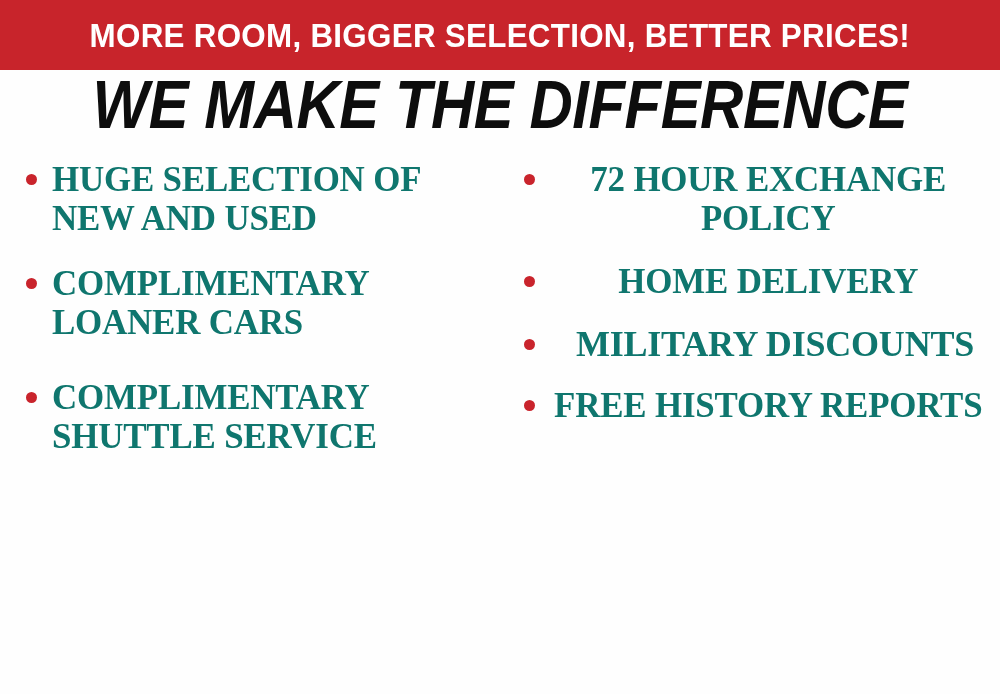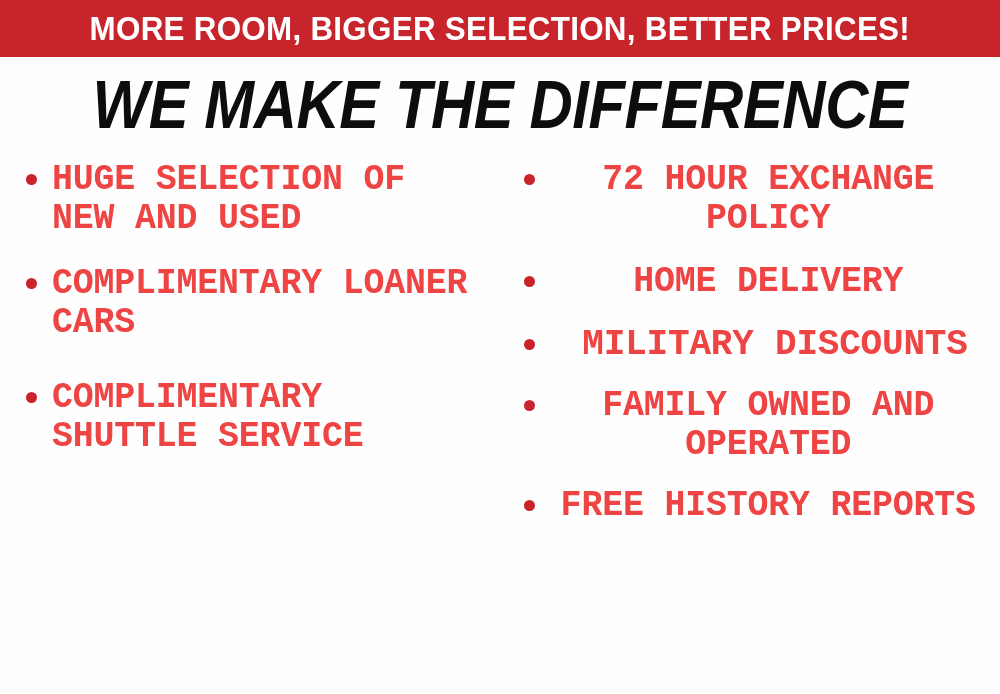--- a/index.html
+++ b/index.html
@@ -20,21 +20,21 @@
     background: #fefefe;
     overflow: hidden;
   }
 
   
   #header-bar {
     position: absolute;
     left: 0;
     top: 0;
     width: 1000px;
-    height: 57px;
+    height: 70px;
     background: #c8242b;
     display: flex;
     align-items: center;
     justify-content: center;
   }
   #header-text {
     color: #ffffff;
     font-family: "Liberation Sans", sans-serif;
     font-weight: bold;
     font-size: 33px;
@@ -76,22 +76,22 @@
   }
   #right-column {
     left: 516px;
     width: 484px;
     text-align: center;
   }
 
   .bullet-item {
     position: relative;
     padding-left: 34px;
-    color: #ef4444;
-    font-family: Liberation Mono, monospace;
+    color: #0f766e;
+    font-family: Liberation Serif, serif;
     font-weight: bold;
     font-size: 36px;
     line-height: 39px;
     letter-spacing: -0.2px;
     text-transform: uppercase;
   }
   .bullet-item .dot {
     position: absolute;
     left: 8px;
     top: 14px;
@@ -159,24 +159,20 @@
       <span class="dot"></span>
       <span class="label">HOME DELIVERY</span>
     </div>
 
 
     <div class="bullet-item gap-b wide">
       <span class="dot"></span>
       <span class="label">MILITARY DISCOUNTS</span>
     </div>
 
-    <div class="bullet-item gap-b">
-      <span class="dot"></span>
-      <span class="label">FAMILY OWNED AND OPERATED</span>
-    </div>
 
     <div class="bullet-item">
       <span class="dot"></span>
       <span class="label">FREE HISTORY REPORTS</span>
     </div>
 
   </div>
 
 </div>
 

